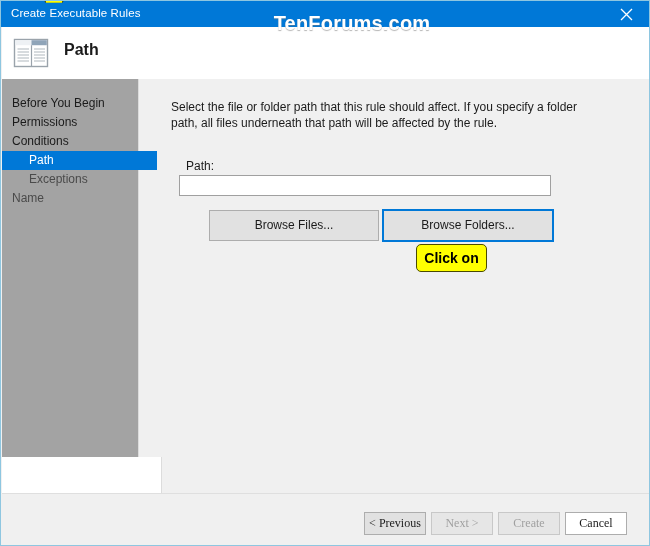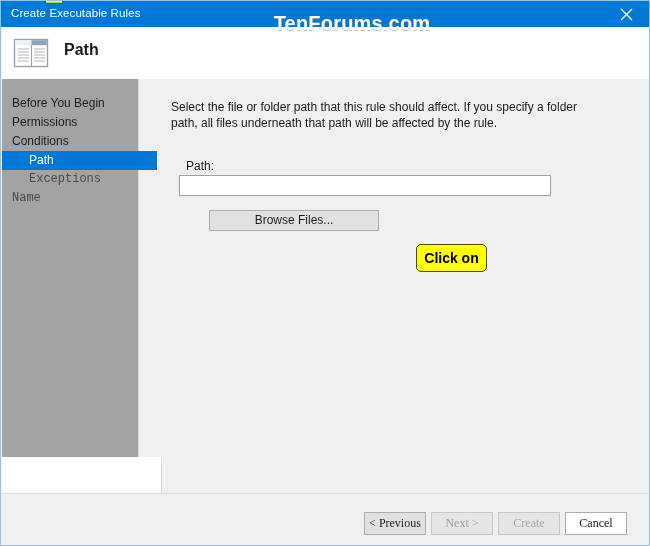--- a/index.html
+++ b/index.html
@@ -109,21 +109,21 @@
     color: #1b1b1b;
     white-space: nowrap;
     box-sizing: border-box;
   }
   .nav-item.level0 { padding-left: 10px; }
   .nav-item.level1 { padding-left: 27px; }
   .nav-item.selected {
     background: #0078d7;
     color: #ffffff;
   }
-  .nav-item.dim { color: #4a4a4a; font-family: Liberation Mono, monospace; }
+  .nav-item.dim { color: #4a4a4a; }
 
   
   #content {
     position: absolute;
     left: 161px; top: 78px;
     width: 487px;
     height: 378px;
     background: #f0f0f0;
   }
   #description {
@@ -150,21 +150,21 @@
     background: #ffffff;
     font-family: "Liberation Sans", sans-serif;
     font-size: 12px;
     color: #1b1b1b;
     padding: 0 4px;
     outline: none;
   }
   .browse-button {
     position: absolute;
     top: 131px;
-    height: 21px;
+    height: 31px;
     box-sizing: border-box;
     background: #e1e1e1;
     border: 1px solid #adadad;
     font-family: "Liberation Sans", sans-serif;
     font-size: 12px;
     color: #1b1b1b;
     text-align: center;
     line-height: 19px;
     cursor: default;
     padding: 0;
@@ -329,20 +329,21 @@
 
   <div id="content">
     <div id="description">Select the file or folder path that this rule should affect. If you specify a folder path, all files underneath that path will be affected by the rule.</div>
 
     <div id="path-label">Path:</div>
 
     <input id="path-input" type="text" placeholder="" style="">
 
     <button class="browse-button" id="browse-files-button">Browse Files...</button>
 
+    <button class="browse-button" id="browse-folders-button">Browse Folders...</button>
   </div>
 
   <div id="callout-arrow">
     <svg width="22" height="20" viewBox="0 0 22 20" aria-hidden="true">
       <path d="M11 0 L20 19 L2 19 Z" fill="#ffff00" stroke="#4a4a00" stroke-width="1"></path>
       <path d="M3 18.5 L19 18.5" stroke="#ffff00" stroke-width="2.4"></path>
     </svg>
   </div>
   <div id="callout">
     <div id="callout-label">Click on</div>

